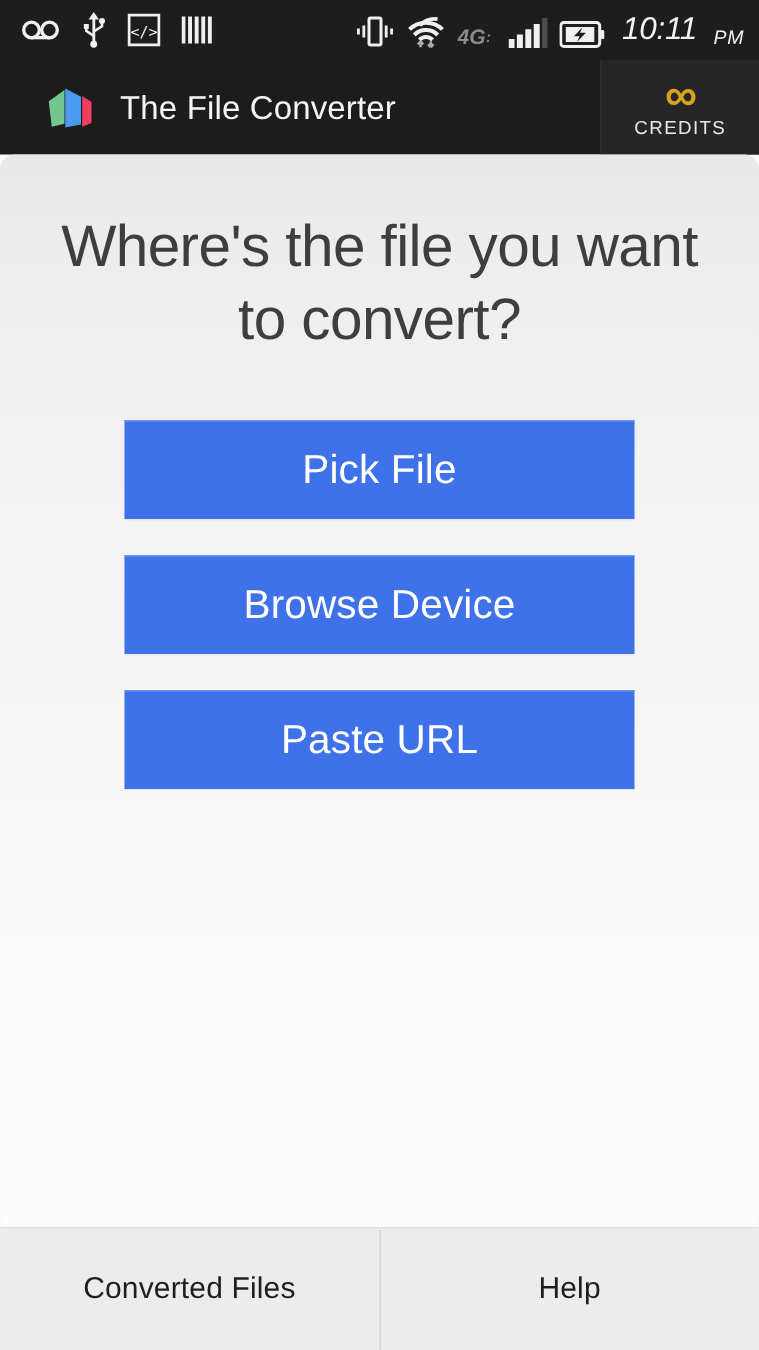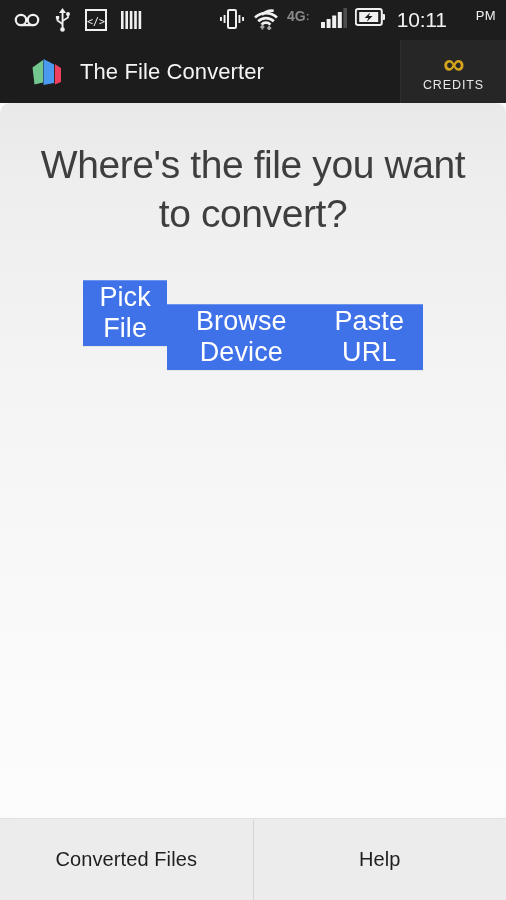--- a/index.html
+++ b/index.html
@@ -35,38 +35,39 @@
     position: relative;
   }
   .status-left {
     display: flex;
     align-items: center;
     gap: 14px;
   }
   .status-right {
     margin-left: auto;
     display: flex;
-    align-items: flex-start;
+    align-items: flex-end;
     gap: 8px;
+    font-style: italic;
   }
   .sb-icon {
     display: block;
     line-height: 0;
   }
   .status-clock {
     color: #f2f2f2;
     font-size: 21px;
     letter-spacing: -0.2px;
     margin-left: 4px;
     font-weight: 400;
   }
   .status-ampm {
     color: #f2f2f2;
     font-size: 13px;
-    margin-left: 21px;
+    margin-left: 3px;
     letter-spacing: 0.4px;
   }
 
   
   .app-bar {
     height: 63px;
     background: #1c1c1c;
     display: flex;
     align-items: stretch;
     flex: 0 0 auto;
@@ -144,21 +145,21 @@
     line-height: 1.25;
     font-weight: 300;
     color: #3e3e3e;
     letter-spacing: -0.4px;
   }
 
   .button-stack {
     margin-top: 41px;
     width: 340px;
     display: flex;
-    flex-direction: row;
+    flex-direction: column;
   }
   .action-btn {
     height: 66px;
     background: #3f72e8;
     border: none;
     border-top: 1px solid #6e93ef;
     color: #ffffff;
     font-family: "Liberation Sans", sans-serif;
     font-size: 27px;
     font-weight: 400;

